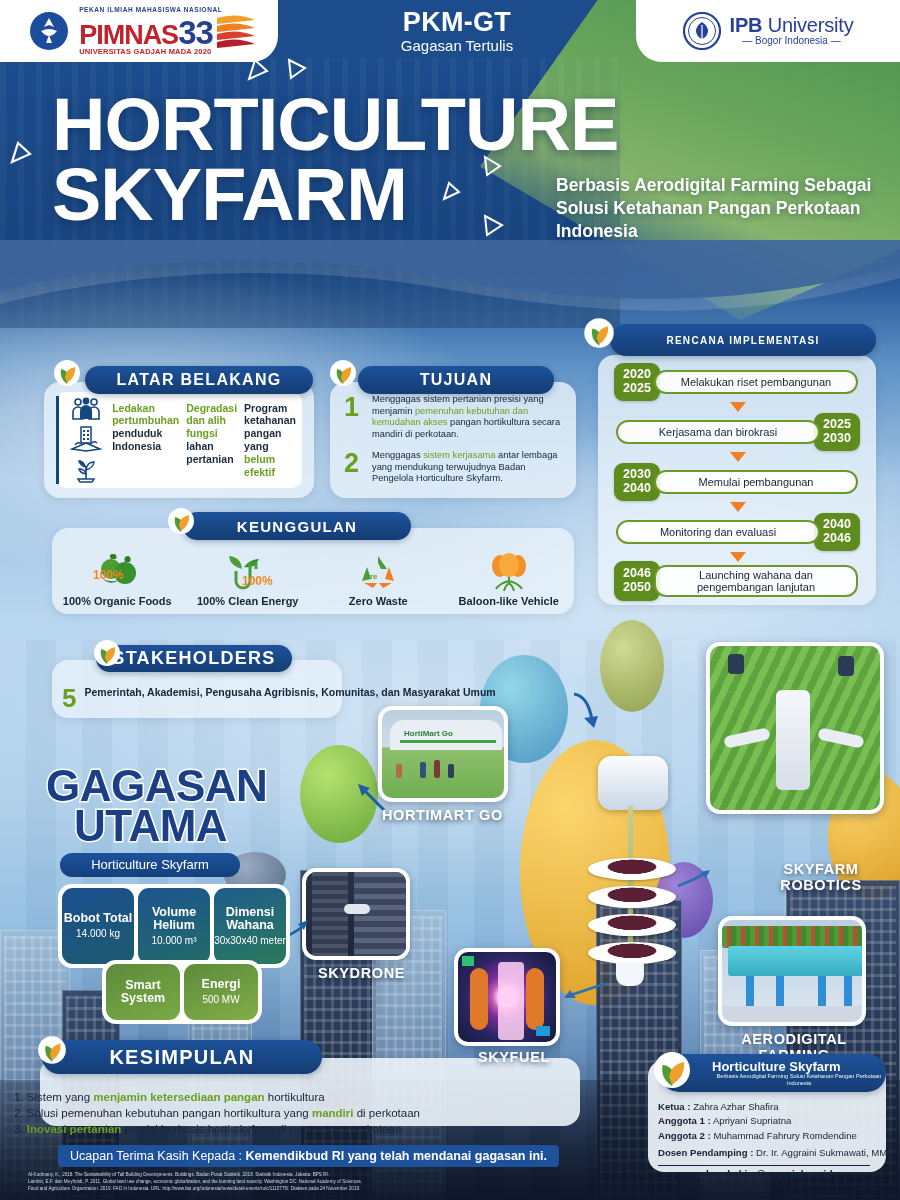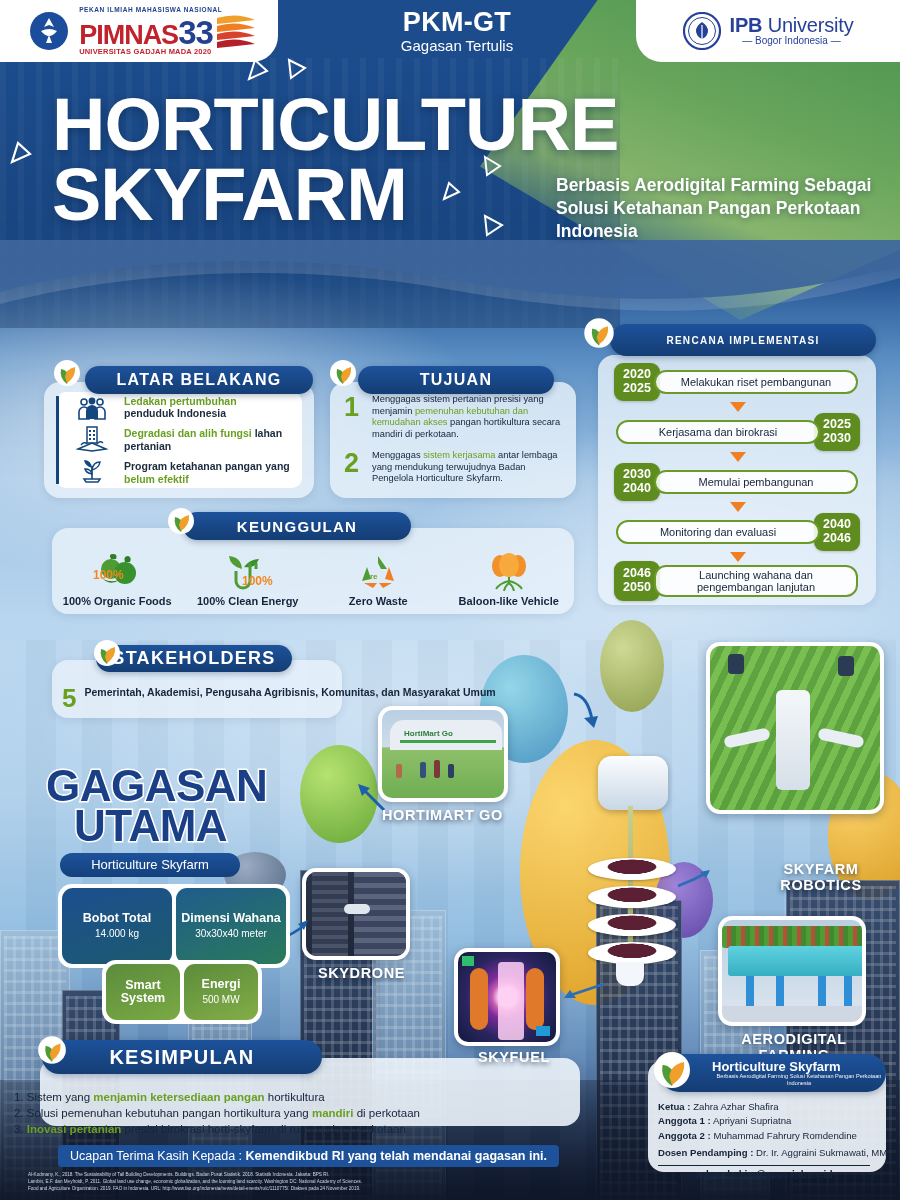--- a/index.html
+++ b/index.html
@@ -136,21 +136,21 @@
   #panel-latar { left: 44px; top: 382px; width: 270px; height: 116px; }
   #pill-latar { left: 85px; top: 366px; width: 228px; height: 28px; font-size: 16px; }
   .latar-inner {
     position: absolute; left: 12px; top: 10px; width: 246px; height: 96px;
     background: #fff; border-radius: 10px; display: flex; align-items: center;
   }
   .latar-icons {
     width: 64px; display: flex; flex-direction: column; align-items: center;
     justify-content: space-around; height: 88px; border-left: 3px solid #11467f; padding-left: 4px;
   }
-  .latar-list { flex: 1; padding: 0 6px 0 4px; display: flex; flex-direction: column; gap: 7px; }
+  .latar-list { flex: 1; padding: 0 6px 0 4px; display: flex; flex-direction: row; gap: 7px; }
   .latar-item { font-size: 10.5px; line-height: 1.22; color: #1b2a3d; font-weight: bold; }
   .g { color: #6aa020; }
   .n { color: #1b2a3d; font-weight: bold; }
 
   
   #panel-tujuan { left: 330px; top: 382px; width: 246px; height: 116px; }
   #pill-tujuan { left: 358px; top: 366px; width: 196px; height: 28px; font-size: 16px; }
   .tujuan-row { position: absolute; display: flex; gap: 8px; }
   .tj-num { font-size: 27px; font-weight: bold; color: #6aa020; line-height: 1; width: 20px; flex: none; }
   .tj-txt { font-size: 9.3px; line-height: 1.24; color: #14243a; }
@@ -592,20 +592,24 @@
   <div class="gag-l2">UTAMA</div>
   <div class="gag-pill">Horticulture Skyfarm</div>
 </div>
 
 <div class="spec-card" style="left:58px;top:884px;width:232px;height:84px;z-index:27;">
   <div style="display:flex;gap:4px;height:100%;">
     <div class="spec-box" style="flex:1;background:linear-gradient(160deg,#1b4f8f,#1d5a6e);">
       <div class="spec-t">Bobot Total</div>
       <div class="spec-v">14.000 kg</div>
     </div>
+    <div class="spec-box" style="flex:1;background:linear-gradient(160deg,#1c5590,#236a66);">
+      <div class="spec-t">Volume Helium</div>
+      <div class="spec-v">10.000 m³</div>
+    </div>
     <div class="spec-box" style="flex:1;background:linear-gradient(160deg,#1f5c8c,#2a7a5b);">
       <div class="spec-t">Dimensi Wahana</div>
       <div class="spec-v">30x30x40 meter</div>
     </div>
   </div>
 </div>
 
 <div class="spec-card" style="left:102px;top:960px;width:160px;height:64px;z-index:27;">
   <div style="display:flex;gap:4px;height:100%;">
     <div class="spec-box" style="flex:1;background:linear-gradient(160deg,#5c8c3c,#7aa944);">
@@ -708,21 +712,21 @@
   <div class="kes-item">
     <span>1.</span>
     <span>Sistem yang </span><b class="g">menjamin ketersediaan pangan</b><span> hortikultura</span>
   </div>
   <div class="kes-item">
     <span>2.</span>
     <span>Solusi pemenuhan kebutuhan pangan hortikultura yang </span><b class="g">mandiri</b><span> di perkotaan</span>
   </div>
   <div class="kes-item">
     <span>3.</span>
-    <b class="g">Inovasi pertanian</b><span> presisi birokrasi horti-skyfarm di ruang udara perkotaan</span>
+    <b class="g">Inovasi pertanian</b><span> presisi berbasis horti-skyfarm di ruang apps perkotaan</span>
   </div>
 </div>
 <svg class="leaf-badge" style="left:36px;top:1034px;width:32px;height:32px;" viewBox="0 0 30 30">
   <circle cx="15" cy="15" r="13" fill="#fff"></circle>
   <path d="M15 26 q-8 -6 -6 -15 q7 1 8 9z" fill="#4f9c35"></path>
   <path d="M15 25 q9 -6 8 -16 q-9 2 -10 10z" fill="#f0a02a"></path>
 </svg>
 
 <div class="panel" id="panel-team"></div>
 <div class="pill" id="pill-team">

